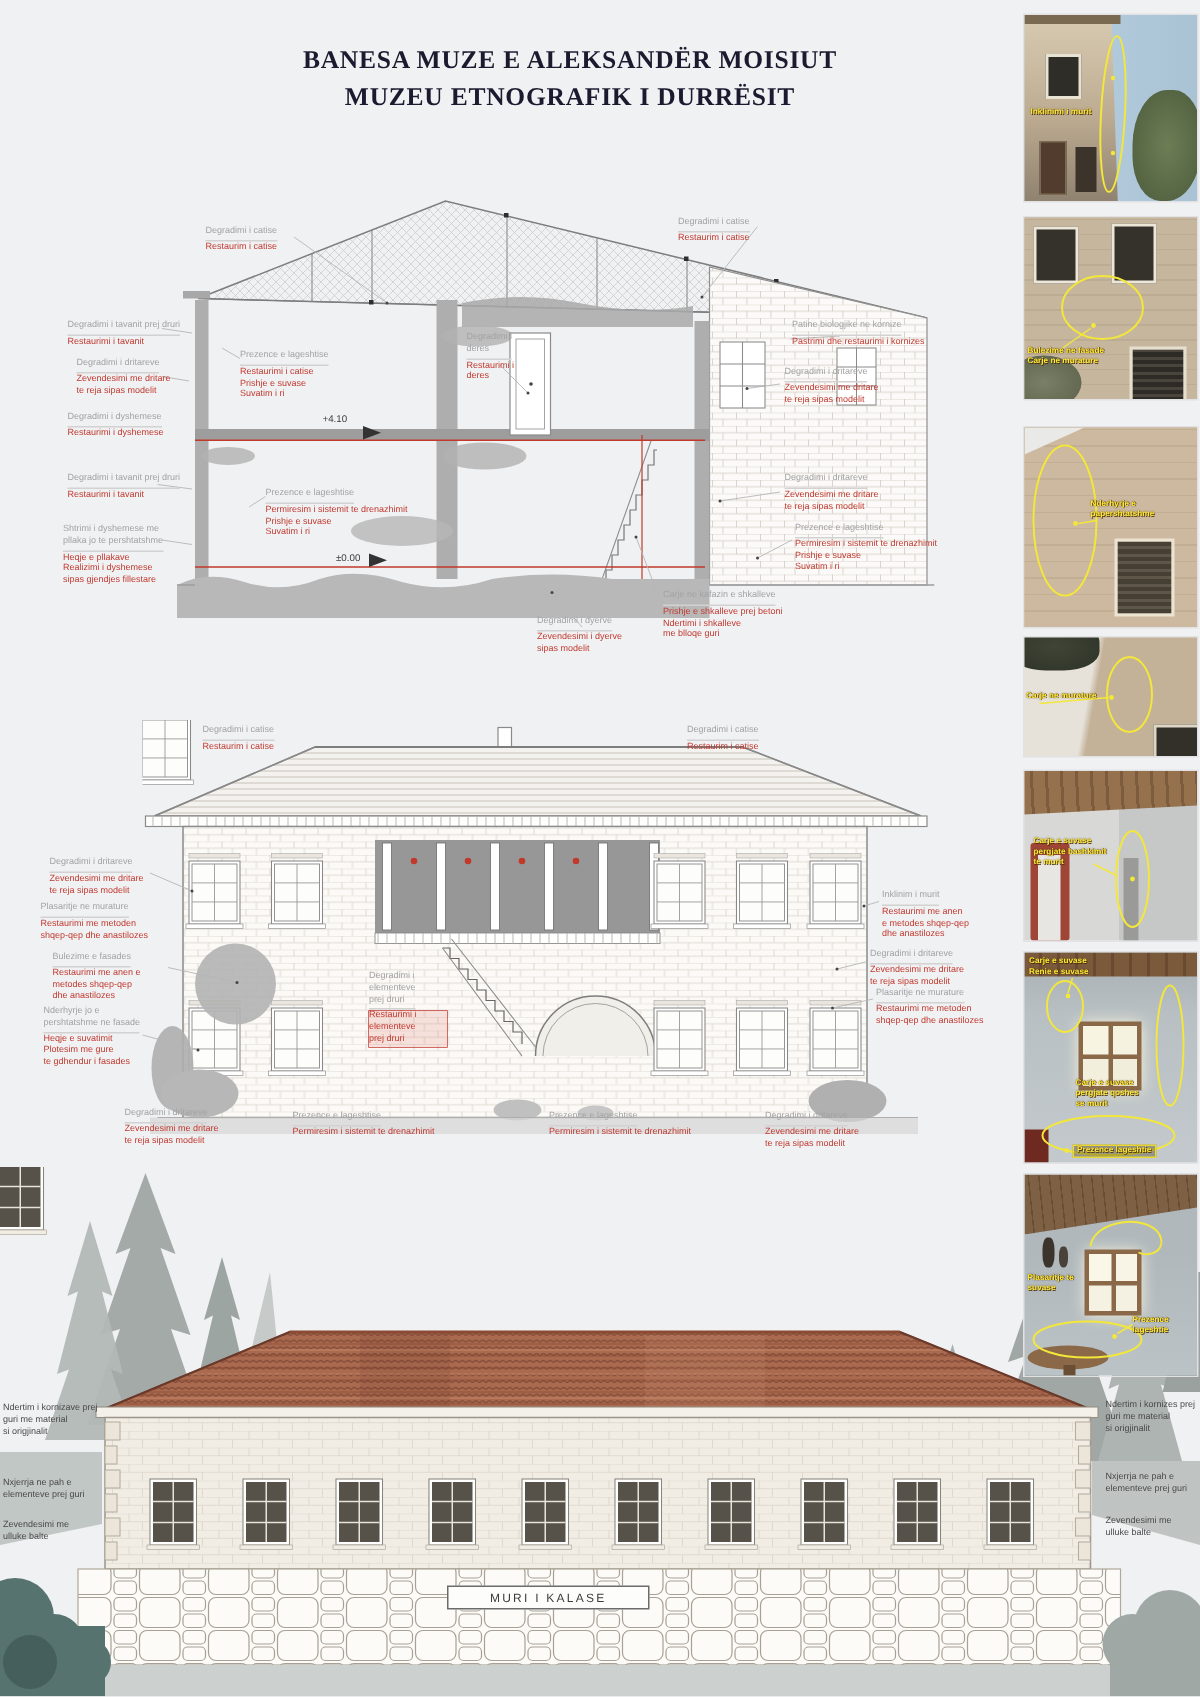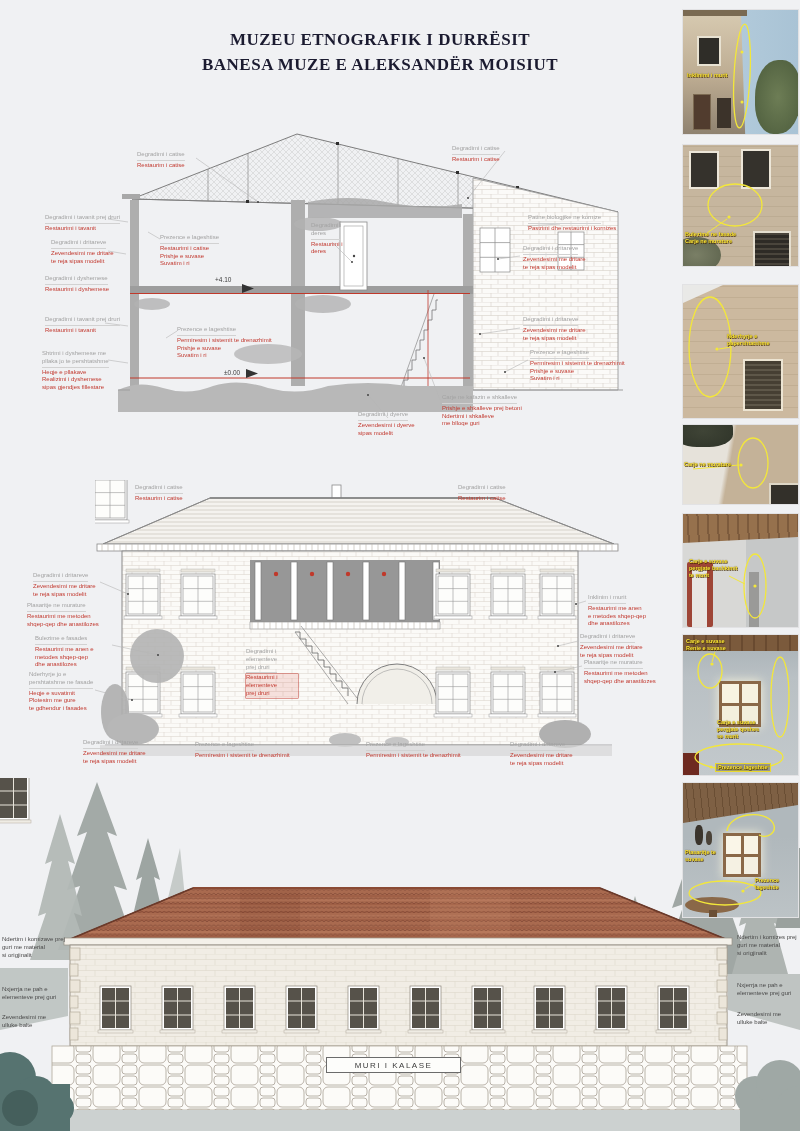--- a/index.html
+++ b/index.html
@@ -12,40 +12,40 @@
   .title span{display:block;}
   
   .ann{position:absolute;font-size:6px;line-height:1.3;white-space:pre-line;z-index:6;}
   .ann .g{display:inline-block;color:#a3a3a3;border-bottom:1px solid #d2d2d2;padding-bottom:1px;margin-bottom:1px;}
   .ann .r{display:block;color:#c23a30;}
   .ann .r.hl{background:rgba(220,70,55,.14);box-shadow:0 0 0 .5px #c23a30;}
   .ann.dark{color:#4a4a4a;font-size:6px;white-space:pre-line;}
   .level{position:absolute;font-size:6.5px;color:#3d3d3d;z-index:6;}
   .wall-label{position:absolute;left:298px;top:1057px;width:133px;height:14px;border:1px solid #6b6b6b;
               background:#fdfdfb;display:flex;align-items:center;justify-content:center;
-              font-size:8px;letter-spacing:1.5px;color:#3c3c3c;z-index:7;margin-left:28px;}
+              font-size:8px;letter-spacing:1.5px;color:#3c3c3c;z-index:7;}
   
   .photo{position:absolute;left:683px;width:115px;overflow:hidden;background:#cfc6b4;z-index:5;box-shadow:0 0 0 1px #e2e2e4;}
   .photo .shape{position:absolute;}
   .ph-svg{position:absolute;left:0;top:0;z-index:3;}
   .plabel{position:absolute;font-size:5.5px;line-height:1.25;font-weight:bold;color:#ffe93a;
           white-space:pre-line;z-index:4;text-shadow:0 0 1px rgba(70,45,0,.95),.5px .5px 0 rgba(70,45,0,.9);}
   .plabel.boxed{border:1px solid #ead92f;background:rgba(70,55,15,.35);padding:0 2px;}
   svg{display:block;}
   .lay{position:absolute;z-index:2;}
   .leaders{position:absolute;left:0;top:0;z-index:4;pointer-events:none;}
 </style>
 </head>
 <body>
 
 <div class="poster">
 
   <h1 class="title" style="margin:0;">
+    <span>BANESA MUZE E ALEKSANDËR MOISIUT</span>
     <span>MUZEU ETNOGRAFIK I DURRËSIT</span>
-    <span>BANESA MUZE E ALEKSANDËR MOISIUT</span>
   </h1>
 
   <svg class="lay" style="left:118px;top:122px" width="505" height="312" viewBox="0 0 505 312">
     <defs>
       <pattern id="xh" width="6" height="6" patternUnits="userSpaceOnUse">
         <path d="M0,6 L6,0 M0,0 L6,6" stroke="#cbcbcb" stroke-width="0.5"></path>
       </pattern>
       <pattern id="st0" width="16" height="9" patternUnits="userSpaceOnUse">
         <rect width="16" height="9" fill="#fbfaf8"></rect>
         <path d="M0,0H16M0,4.5H16M5,0V4.5M12,4.5V9" stroke="#cfc9bf" stroke-width="0.5" fill="none"></path>

